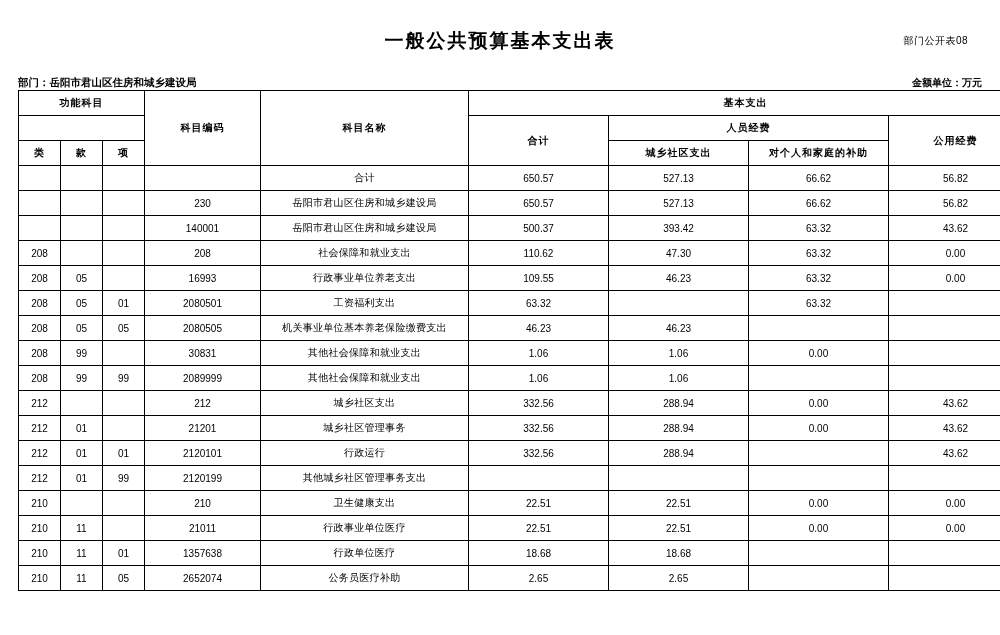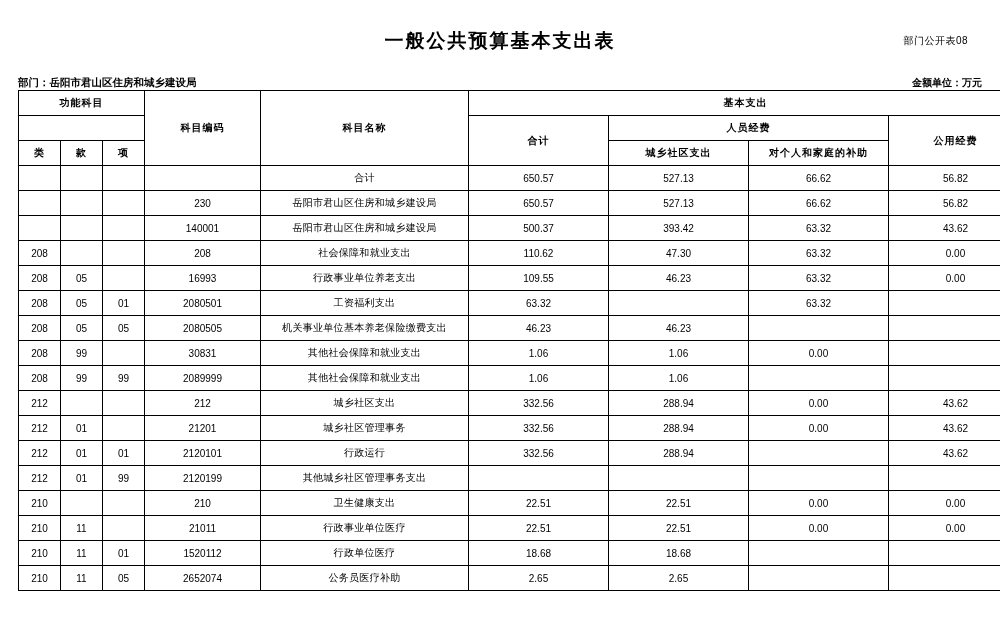--- a/index.html
+++ b/index.html
@@ -308,21 +308,21 @@
           <td class="name-cell">行政事业单位医疗</td>
           <td class="num">22.51</td>
           <td class="num">22.51</td>
           <td class="num">0.00</td>
           <td class="num">0.00</td>
         </tr>
         <tr>
           <td class="code">210</td>
           <td class="code">11</td>
           <td class="code">01</td>
-          <td class="code">1520112</td>
+          <td class="code">1357638</td>
           <td class="name-cell">行政单位医疗</td>
           <td class="num">18.68</td>
           <td class="num">18.68</td>
           <td class="num"></td>
           <td class="num"></td>
         </tr>
         <tr>
           <td class="code">210</td>
           <td class="code">11</td>
           <td class="code">05</td>

